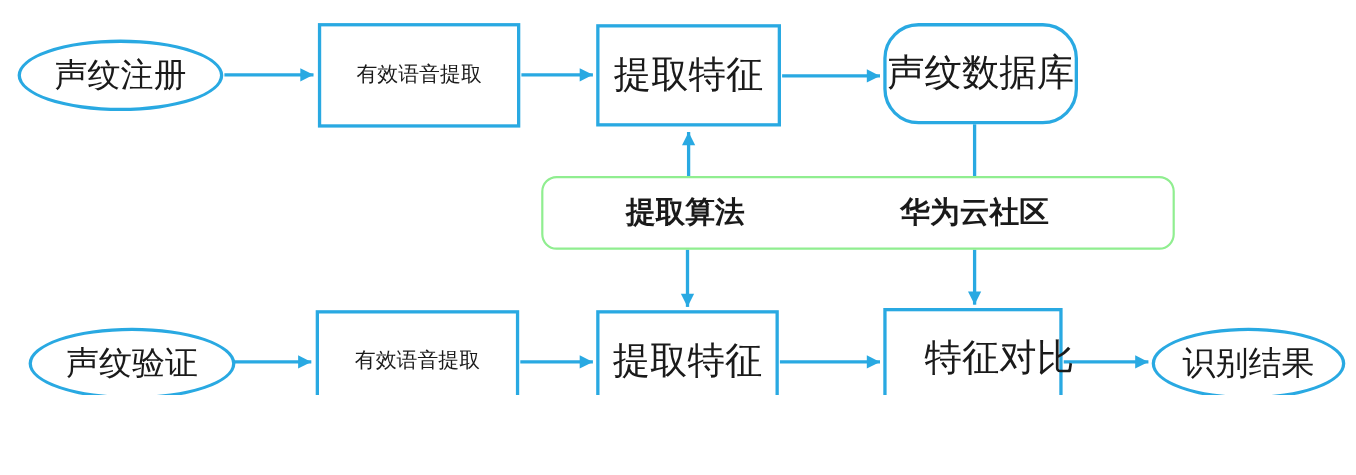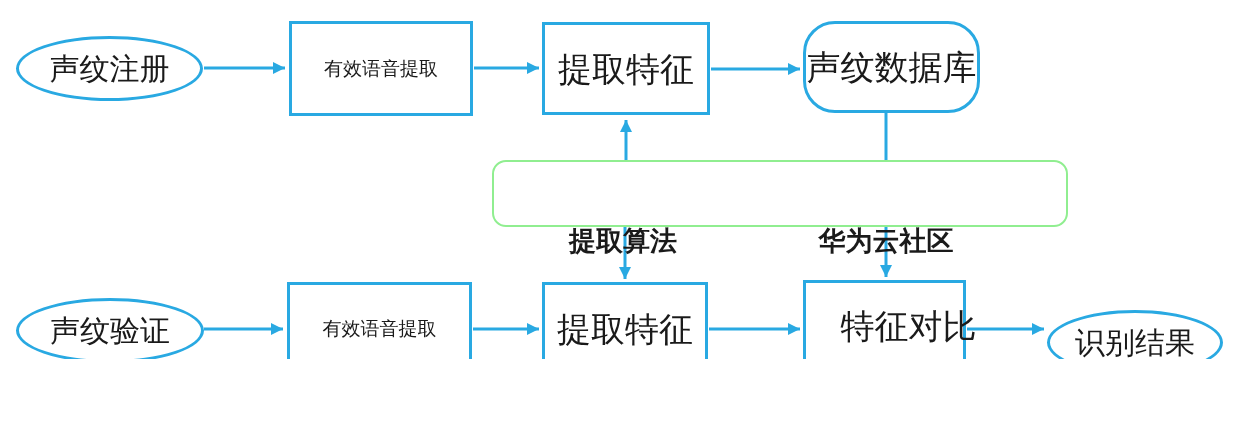--- a/index.html
+++ b/index.html
@@ -8,21 +8,21 @@
     --algorithm-border-color:#90ee90;
     --node-fill:#ffffff;
     --text-color:#1a1a1a;
     --watermark-color:#a8a8a8;
   }
   html,body{margin:0;padding:0;background:#ffffff;}
   .canvas{
     position:relative;
     width:1233px;height:359px;
     background:#ffffff;
-    font-family:Liberation Sans, sans-serif;
+    font-family:Liberation Serif, serif;
     color:var(--text-color);
     overflow:hidden;
   }
   .conn-layer{position:absolute;left:0;top:0;width:1233px;height:432px;}
   .node{
     position:absolute;
     display:flex;align-items:center;justify-content:center;
     background:var(--node-fill);
     color:var(--text-color);
     line-height:1;
@@ -39,46 +39,46 @@
     border-radius:14px;
     background:var(--node-fill);
     box-sizing:border-box;
   }
   .algo-label{
     position:absolute;
     display:flex;align-items:center;justify-content:center;
     top:162px;height:63px;width:200px;
     font-size:27px;font-weight:bold;
     color:var(--text-color);
-    line-height:1;white-space:nowrap;margin-top:48px;
+    line-height:1;white-space:nowrap;
   }
   .algo-label.left{left:523px;}
   .algo-label.right{left:786px;}
   .watermark{
     position:absolute;
     right:9px;top:392px;
     font-size:15px;
     letter-spacing:8px;
     color:var(--watermark-color);
     white-space:nowrap;
   }
   .stray-dot{
     position:absolute;left:18px;top:426px;
     width:3px;height:3px;background:#9a9a9a;opacity:.45;border-radius:50%;
   }
   
   .n-register{left:16px;top:36px;width:187px;height:65px;}
   .n-top-speech{left:289px;top:21px;width:184px;height:95px;}
   .n-top-feature{left:542px;top:22px;width:168px;height:93px;}
   .n-db{left:803px;top:21px;width:177px;height:92px;border-radius:32px;}
-  .n-verify{left:16px;top:298px;width:188px;height:65px;}
+  .n-verify{left:26px;top:298px;width:188px;height:65px;}
   .n-bottom-speech{left:287px;top:282px;width:185px;height:93px;}
   .n-bottom-feature{left:542px;top:282px;width:166px;height:93px;}
   .n-compare{left:803px;top:280px;width:163px;height:92px;padding-left:48px;}
-  .n-result{left:1047px;top:310px;width:176px;height:65px;}
+  .n-result{left:1047px;top:298px;width:176px;height:65px;}
 </style>
 </head>
 <body>
 
 <div class="canvas">
 
   <svg class="conn-layer" viewBox="0 0 1233 432" width="1233" height="432">
     <defs>
       <marker id="ah" viewBox="0 0 14 14" refX="13" refY="7" markerWidth="14" markerHeight="14" orient="auto" markerUnits="userSpaceOnUse">
         <path d="M1,1 L13,7 L1,13 Z" fill="var(--line-color,#29a9e2)"></path>

